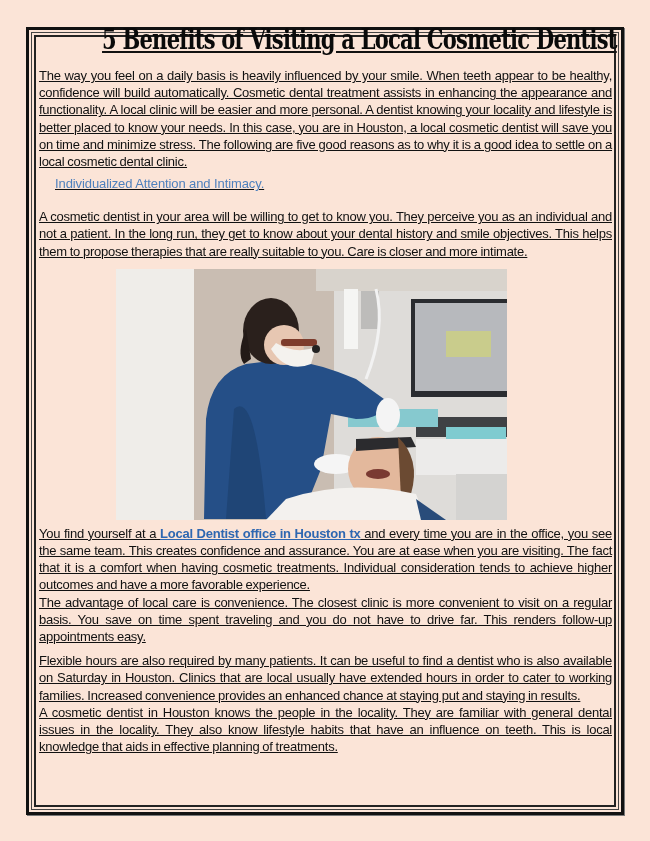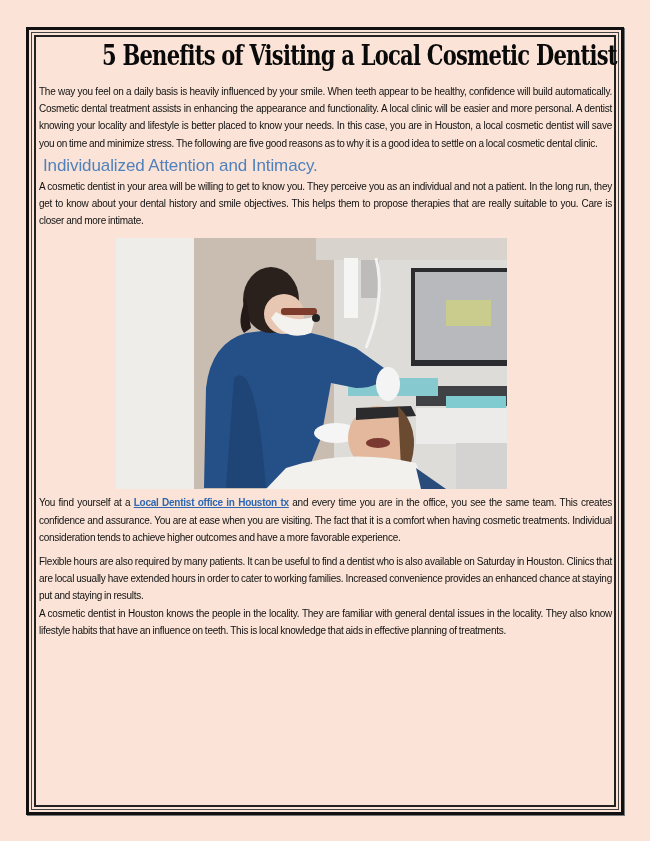--- a/index.html
+++ b/index.html
@@ -14,37 +14,38 @@
     }
     .frame-mid {
       position:absolute; left:2px; top:2px; right:2px; bottom:2px;
       border:1px solid #444;
     }
     .frame-inner {
       position:absolute; left:5px; top:5px; right:5px; bottom:5px;
       border:2px solid #222;
     }
     .content {
-      position:absolute; left:39px; top:36px; width:573px;
+      position:absolute; left:39px; top:20px; width:573px;
       color:#111;
+      text-decoration:underline;
     }
     h1 {
       margin:0; height:40px; line-height:40px; text-align:center;
       font-family:"DejaVu Serif", serif; font-weight:bold; font-size:27px;
       letter-spacing:-1px; transform:scaleX(0.78); transform-origin:center;
       color:#0a0a0a;
       white-space:nowrap;
     }
     p {
-      margin:0; font-size:10px; line-height:17.2px; text-align:justify;
+      margin:0; font-size:13px; line-height:17.2px; text-align:justify;
       letter-spacing:-0.25px; word-spacing:-0.5px;
     }
     .lead { margin-top:7px; }
     h2 {
-      margin:4px; font-weight:normal; font-size:17px; line-height:17px;
+      margin:16px; font-weight:normal; font-size:13px; line-height:17px;
       color:#4f81bd; letter-spacing:-0.1px;
     }
     .h-1 { margin-top:5px; }
     .photo-wrap { width:391px; height:251px; margin:9px auto 0 auto; position:relative; left:-14px; }
     .photo {
       width:100%; height:100%; position:relative; overflow:hidden;
       background:linear-gradient(90deg,#e9e6e1 0%,#efece8 25%,#c8bcb2 26%,#bfb3a8 40%,#e2e0dd 55%,#d9d7d4 100%);
     }
     .link { color:#2e67b1; font-weight:bold; text-decoration:underline; }
     .gap { height:7px; }
@@ -102,17 +103,18 @@
       <path d="M240 170 L295 168 L300 178 L240 182 Z" fill="#2b2b2e"></path>
       <path d="M282 168 Q305 190 295 225 L285 230 Z" fill="#6b4a32"></path>
       <ellipse cx="262" cy="205" rx="12" ry="5" fill="#7a3a32"></ellipse>
       <path d="M150 251 L170 230 Q230 210 300 225 L310 251 Z" fill="#f3f1ee"></path>
       <path d="M300 230 L330 251 L305 251 Z" fill="#294c7a"></path>
     </svg>
   </div>
 
   <p style="margin-top:5px;"><span>You find yourself at a </span><a class="link">Local Dentist office in Houston tx</a><span> and every time you are in the office, you see the same team. This creates confidence and assurance. You are at ease when you are visiting. The fact that it is a comfort when having cosmetic treatments. Individual consideration tends to achieve higher outcomes and have a more favorable experience.</span></p>
 
+  <p>The advantage of local care is convenience. The closest clinic is more convenient to visit on a regular basis. You save on time spent traveling and you do not have to drive far. This renders follow-up appointments easy.</p>
   <div class="gap"></div>
   <p>Flexible hours are also required by many patients. It can be useful to find a dentist who is also available on Saturday in Houston. Clinics that are local usually have extended hours in order to cater to working families. Increased convenience provides an enhanced chance at staying put and staying in results.</p>
 
   <p>A cosmetic dentist in Houston knows the people in the locality. They are familiar with general dental issues in the locality. They also know lifestyle habits that have an influence on teeth. This is local knowledge that aids in effective planning of treatments.</p>
 </div>
 
 </body></html>

